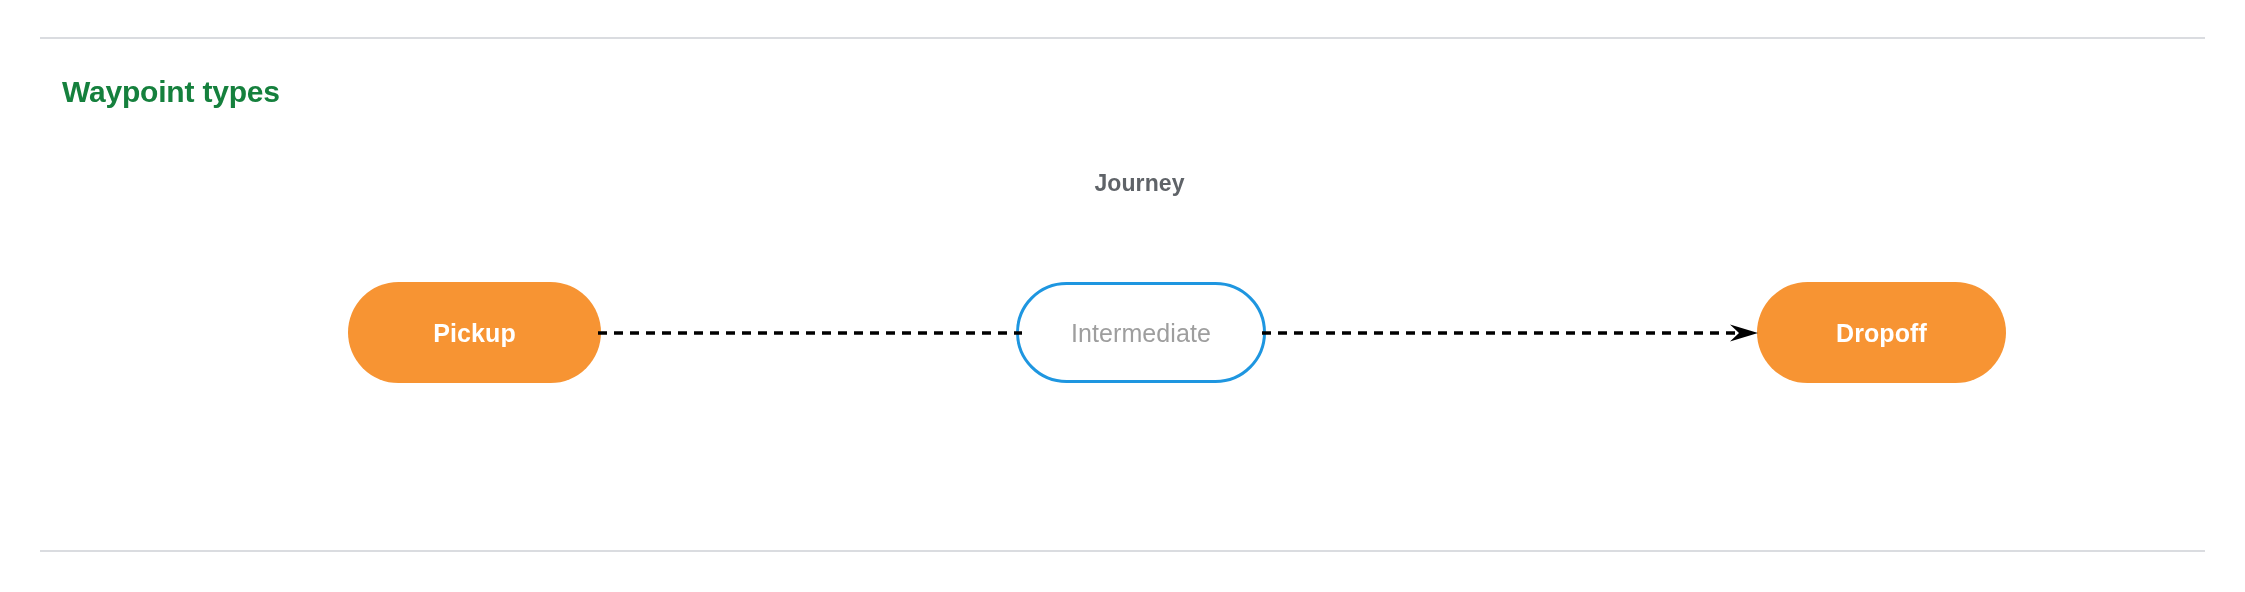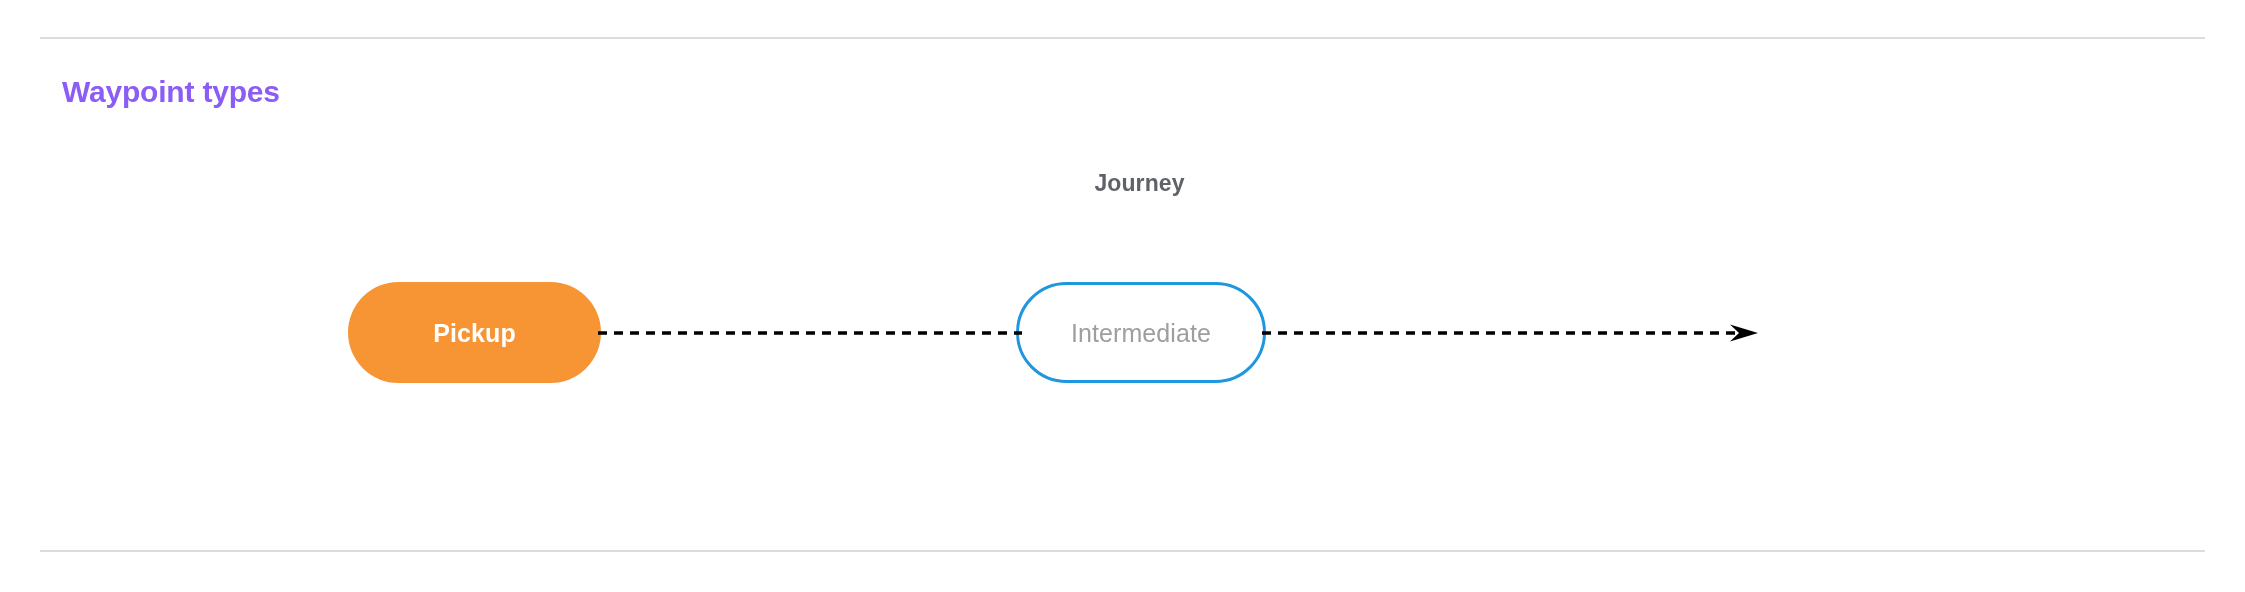--- a/index.html
+++ b/index.html
@@ -35,21 +35,21 @@
   .divider.bottom { top: 550px; }
 
   
   .section-title {
     position: absolute;
     left: 62px;
     top: 72px;
     font-size: 30px;
     font-weight: 700;
     letter-spacing: -0.2px;
-    color: #8b5cf6;
+    color: #15803d;
     line-height: 40px;
     white-space: nowrap;
   }
 
   
   .diagram {
     position: absolute;
     left: 0;
     top: 0;
     width: 2245px;
@@ -137,20 +137,23 @@
     <div class="cluster-label">Journey</div>
 
     <div class="node intermediate">
       <span class="node-label">Intermediate</span>
     </div>
 
     <div class="node terminal pickup">
       <span class="node-label">Pickup</span>
     </div>
 
+    <div class="node terminal dropoff">
+      <span class="node-label">Dropoff</span>
+    </div>
 
     <div class="edge edge-1">
       <svg width="424" height="22" viewBox="0 0 424 22" xmlns="http://www.w3.org/2000/svg">
         <line x1="0" y1="11" x2="424" y2="11" stroke="#000000" stroke-width="3.4" stroke-dasharray="9 7" stroke-linecap="butt"></line>
       </svg>
     </div>
 
     <div class="edge edge-2">
       <svg width="500" height="22" viewBox="0 0 500 22" xmlns="http://www.w3.org/2000/svg">
         <line x1="0" y1="11" x2="475" y2="11" stroke="#000000" stroke-width="3.4" stroke-dasharray="9 7" stroke-linecap="butt"></line>

